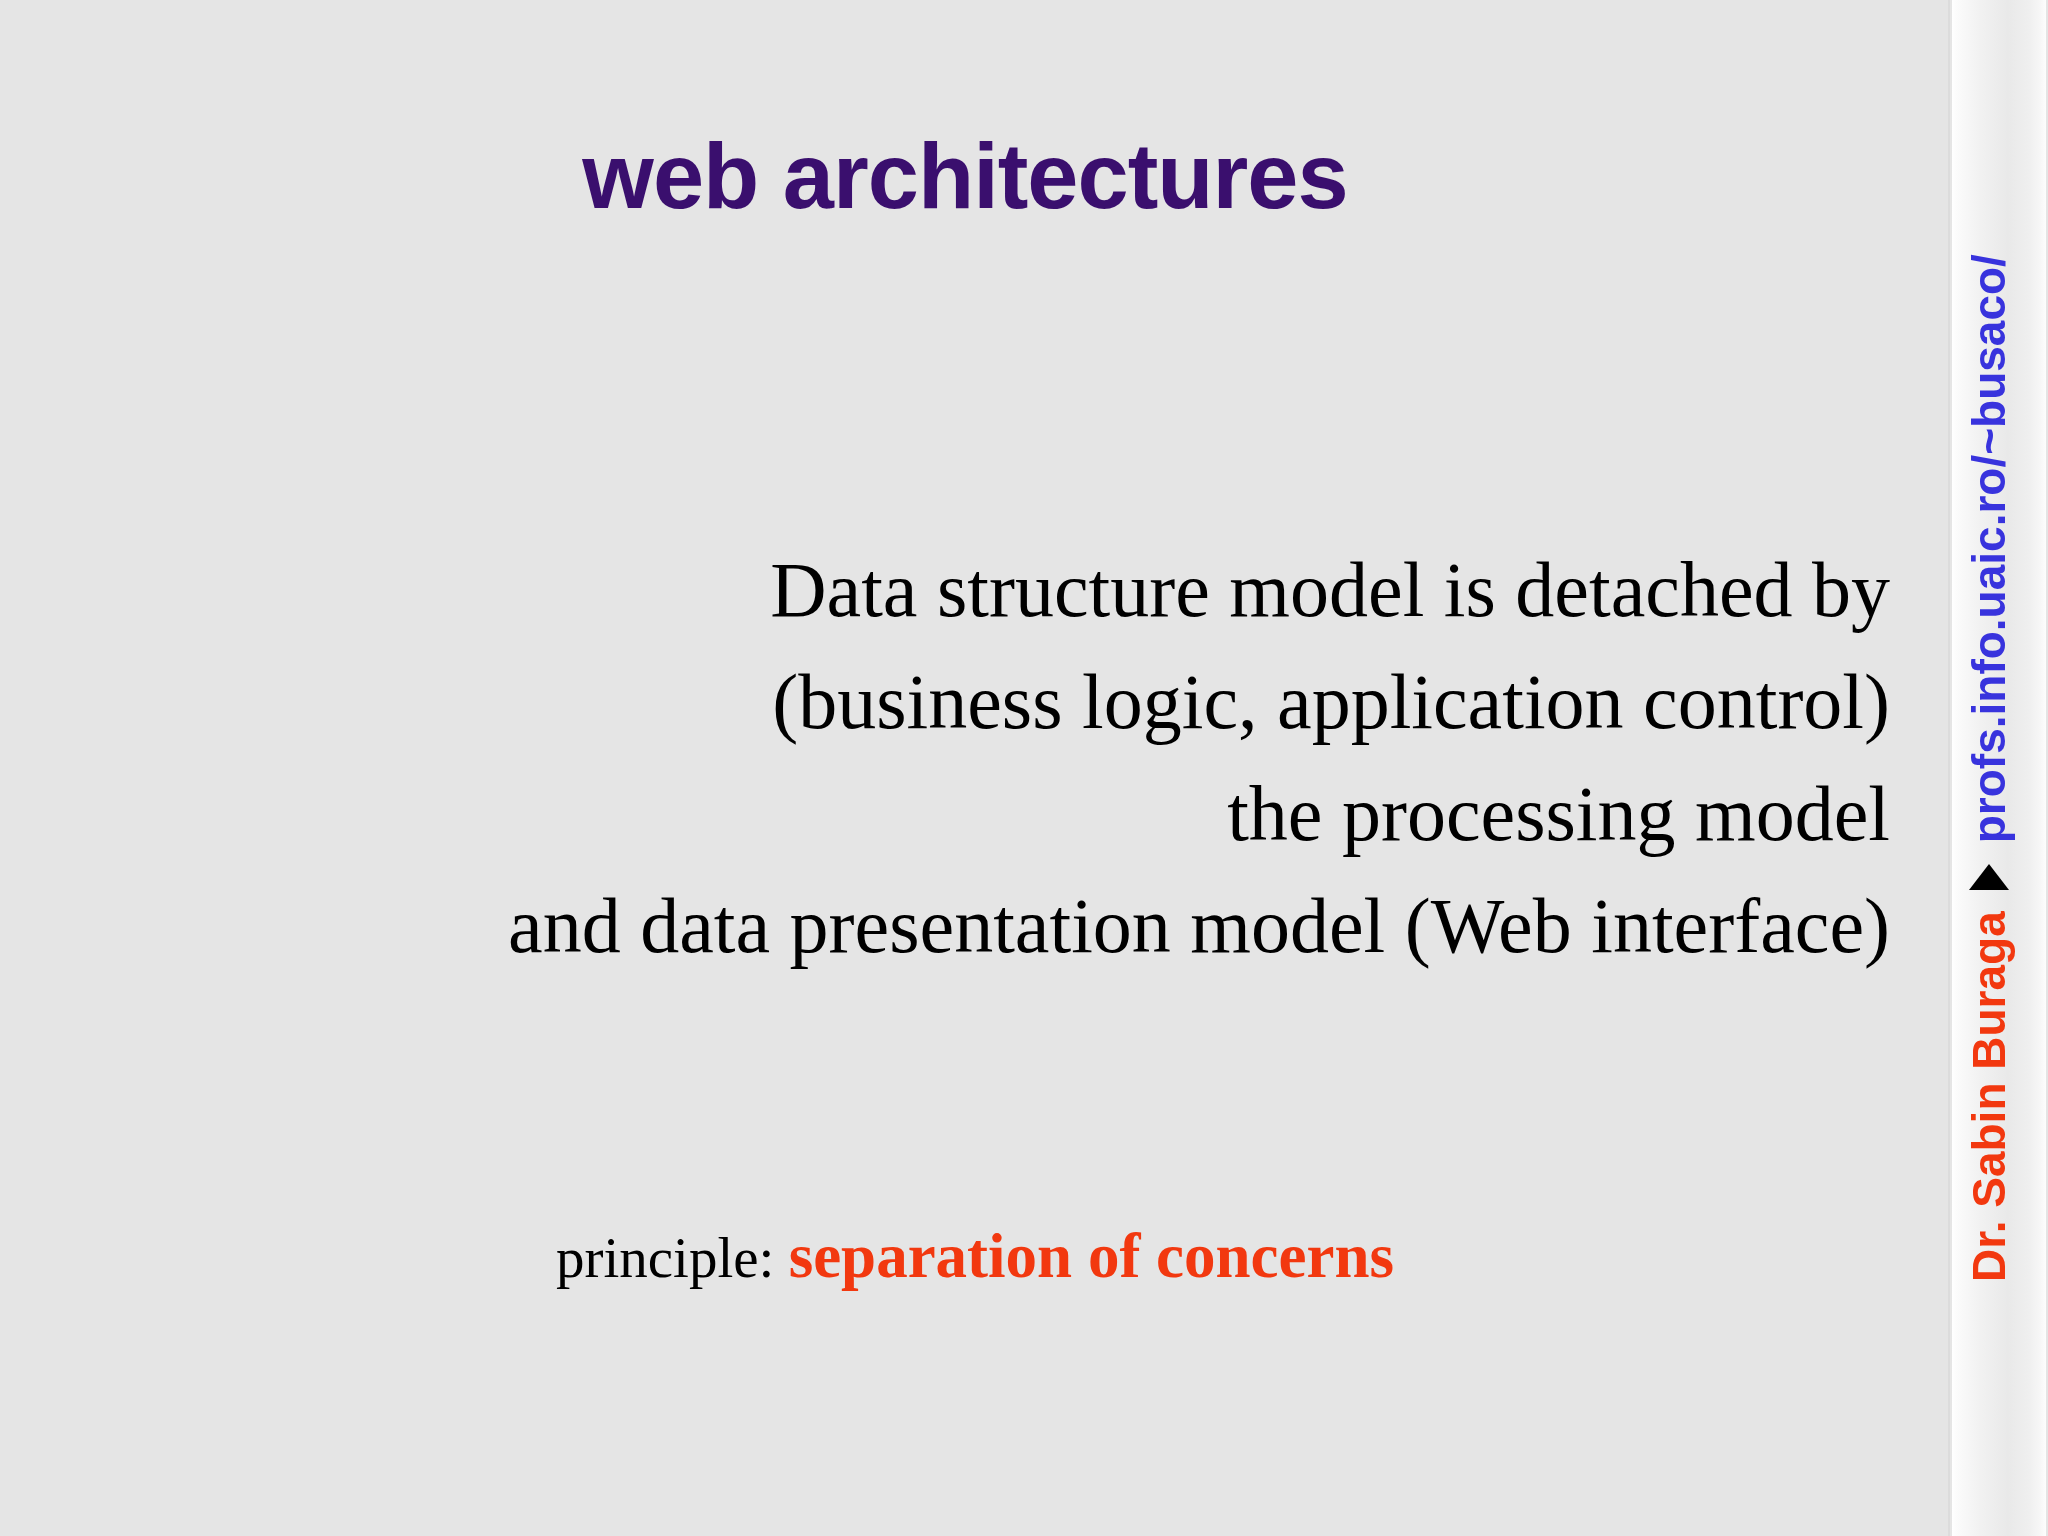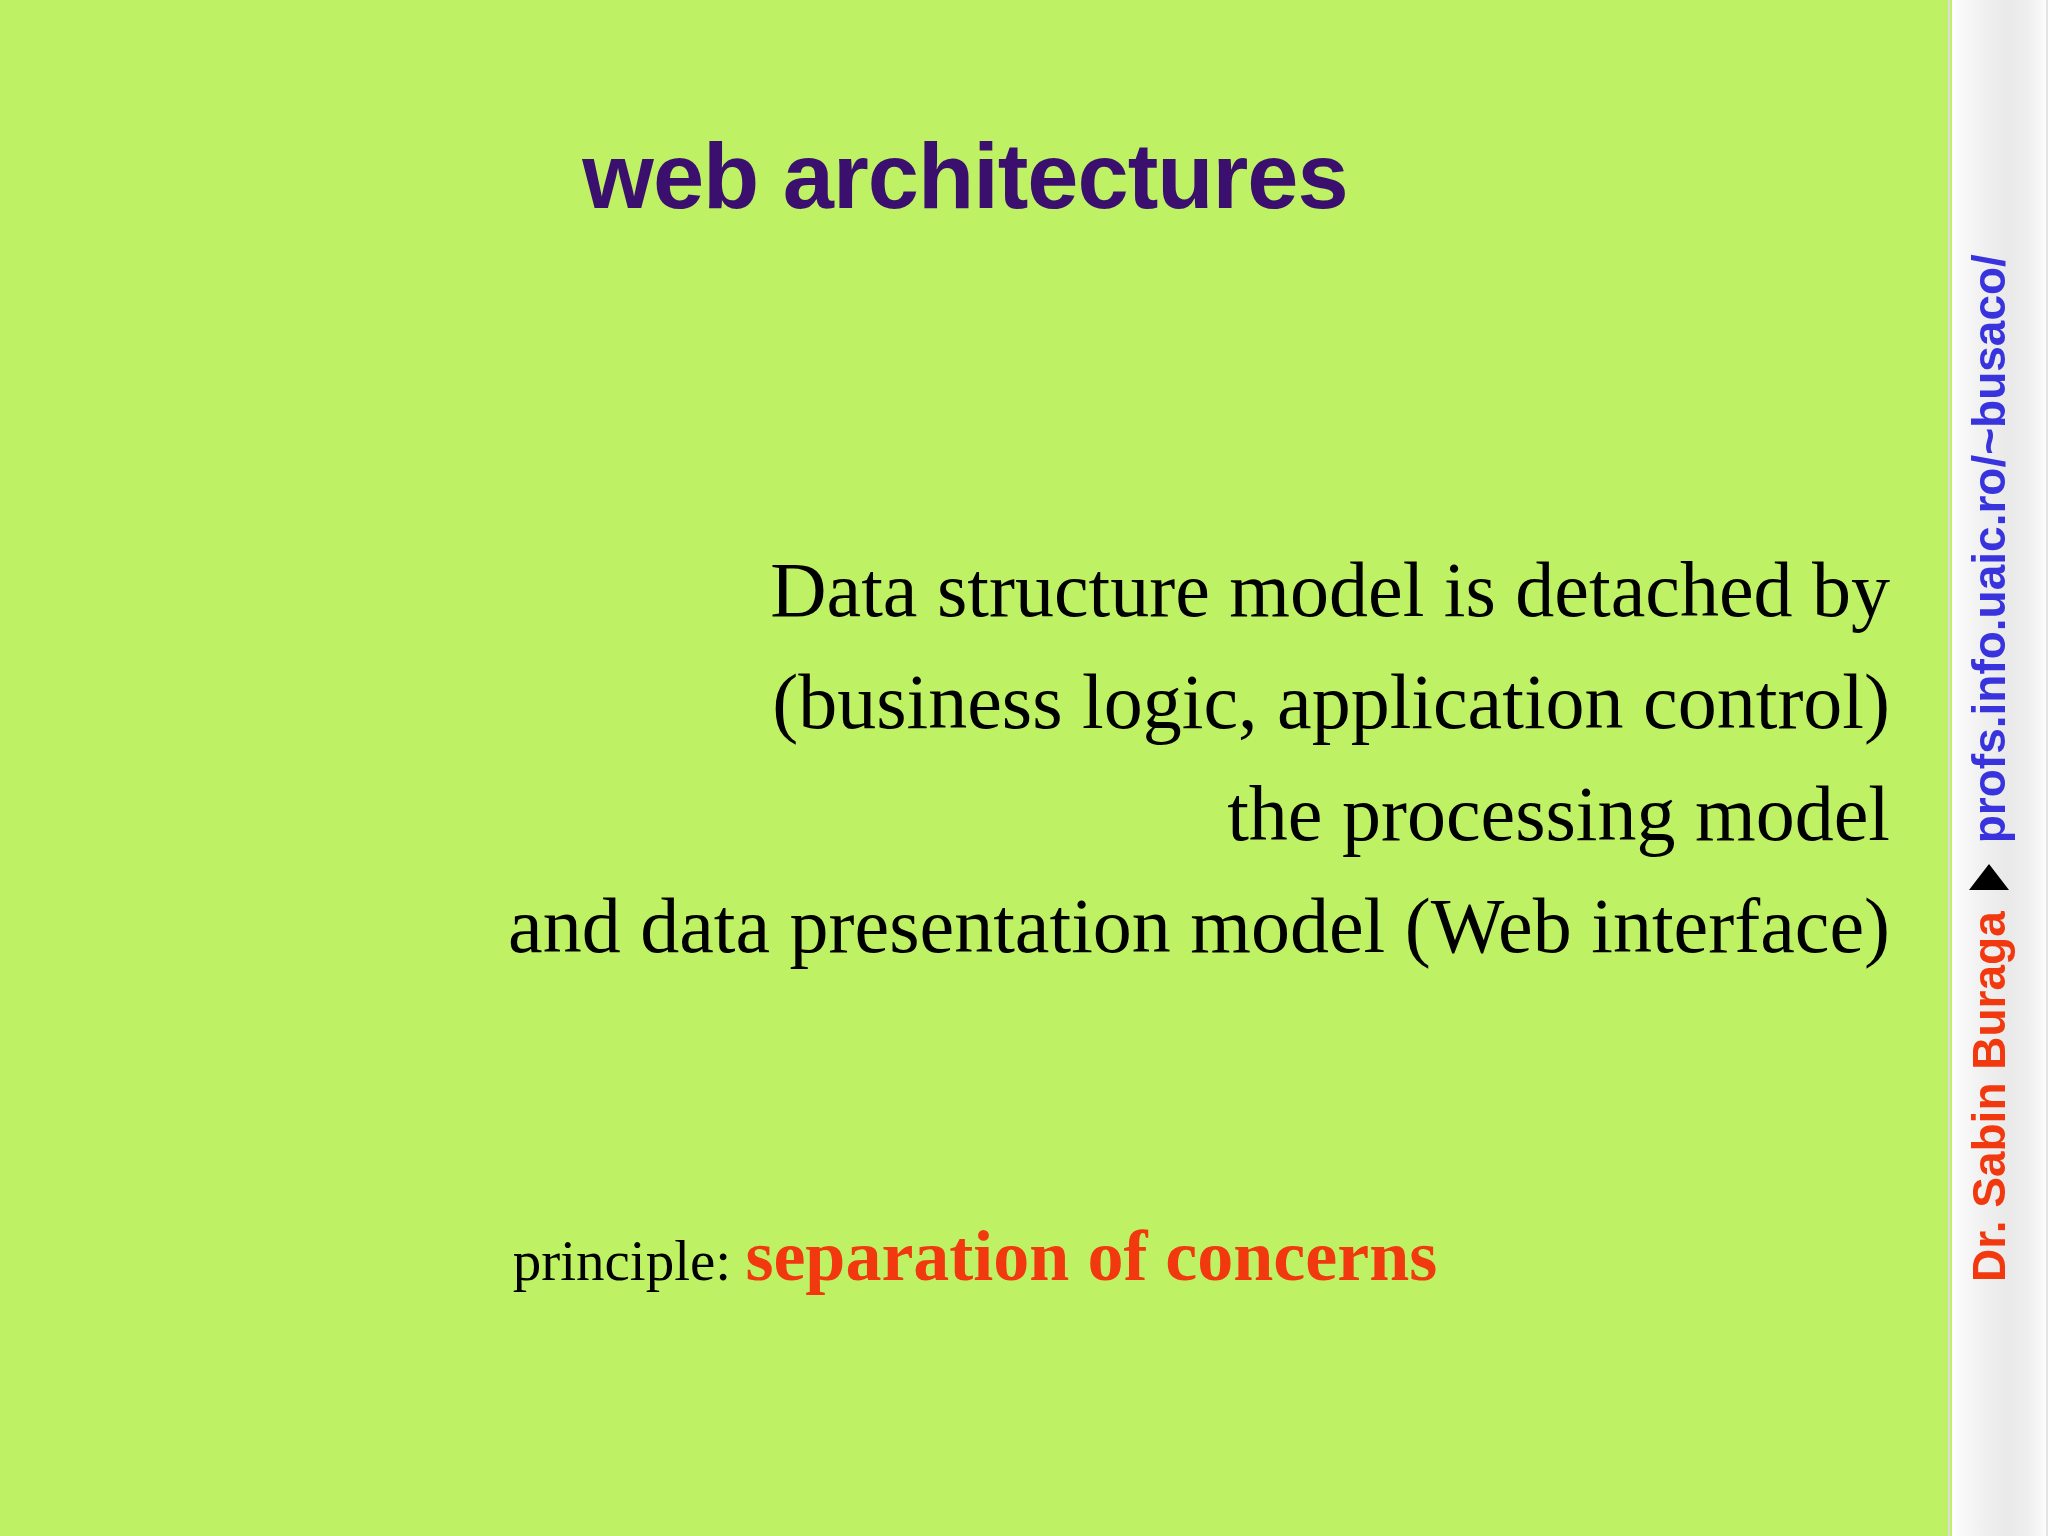--- a/index.html
+++ b/index.html
@@ -11,21 +11,21 @@
     width: 2048px;
     height: 1536px;
     overflow: hidden;
     font-family: "Liberation Serif", "DejaVu Serif", serif;
   }
 
   .slide {
     position: relative;
     width: 2048px;
     height: 1536px;
-    background: #bef264;
+    background: #e5e5e5;
     box-sizing: border-box;
   }
 
   
   .slide-title {
     position: absolute;
     top: 130px;
     left: 0;
     width: 1930px;
     text-align: center;
@@ -63,21 +63,21 @@
     white-space: nowrap;
   }
   .principle-label {
     font-family: "Liberation Serif", "DejaVu Serif", serif;
     font-size: 57px;
     line-height: 96px;
     color: #000000;
   }
   .principle-emphasis {
     font-family: "Liberation Serif", "DejaVu Serif", serif;
-    font-size: 72px;
+    font-size: 63px;
     line-height: 96px;
     font-weight: bold;
     color: #f2380f;
     margin-top: 28px;
   }
 
   
   .sidebar {
     position: absolute;
     top: 0;

